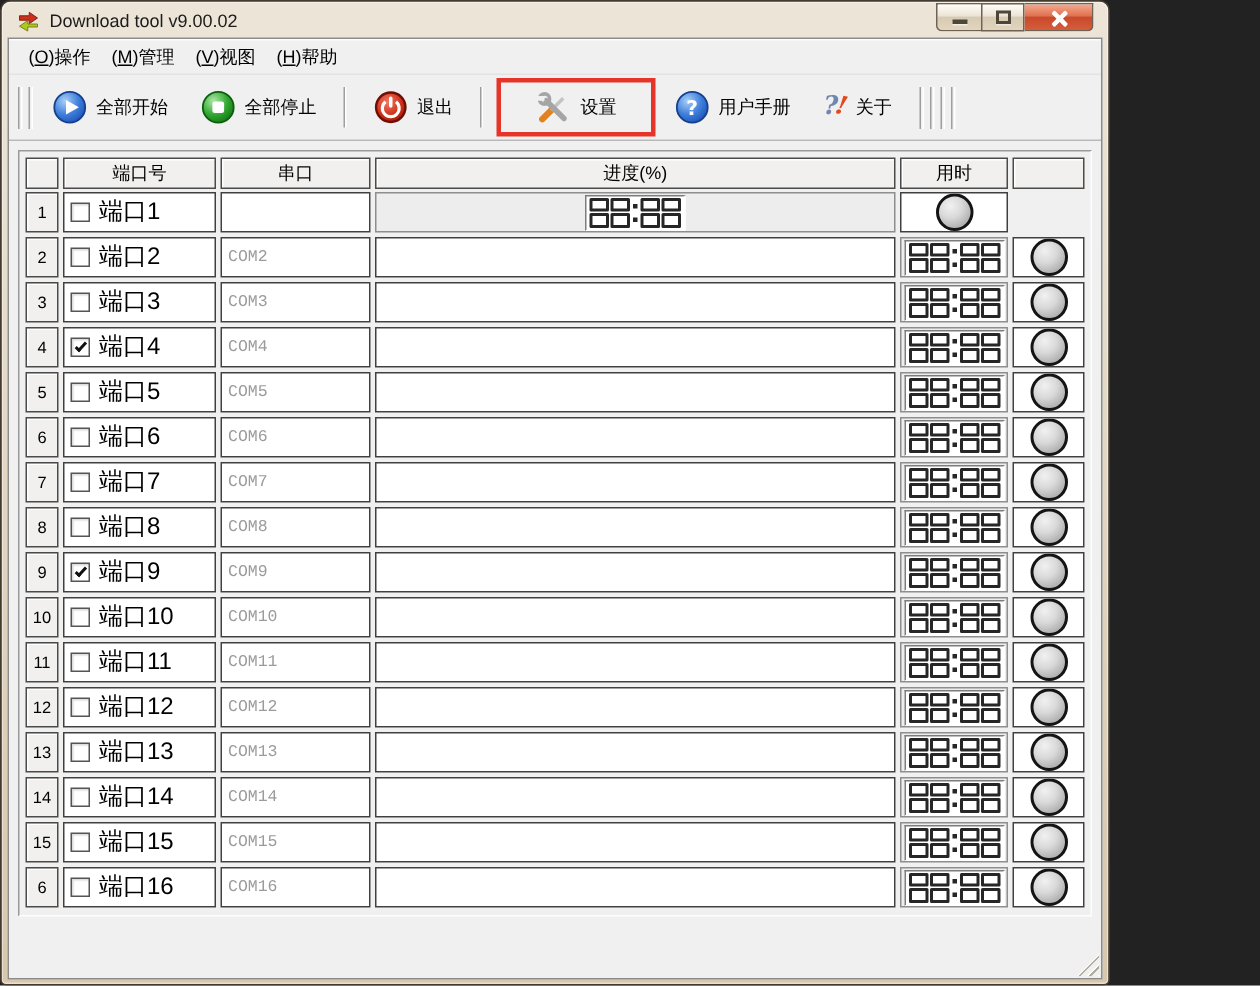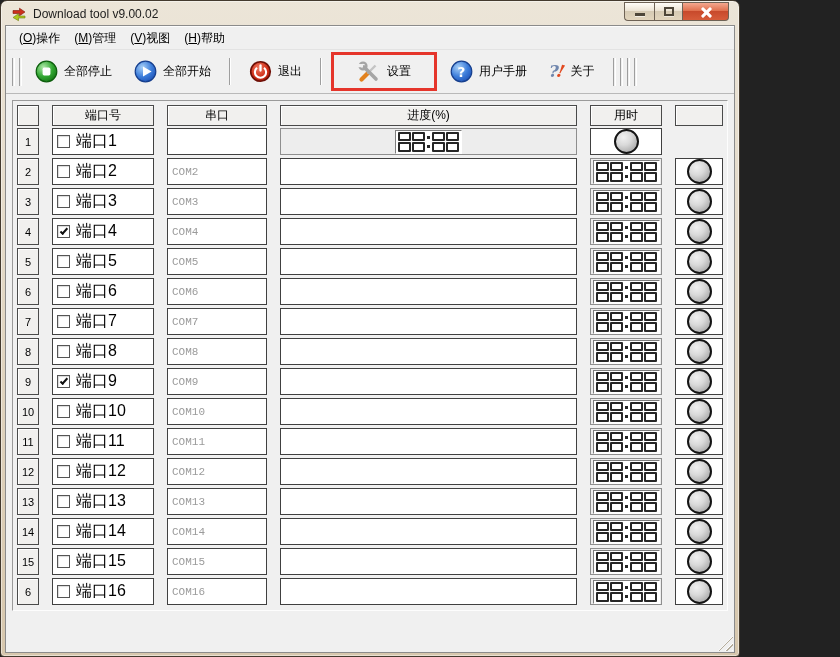--- a/index.html
+++ b/index.html
@@ -110,21 +110,21 @@
     border: 1px solid;
     border-color: #9a9a9a #fdfdfd #fdfdfd #9a9a9a;
     background: #f0f0f0;
     padding: 4px;
     height: 511px;
   }
   .ptable { width: 100%; }
   .trow, .thead {
     display: grid;
     grid-template-columns: 22px 102px 100px 1fr 72px 48px;
-    column-gap: 13px;
+    column-gap: 3px;
     margin-bottom: 3px;
   }
   .thead { height: 21px; margin-bottom: 2px; }
   .trow { height: 27px; }
   .cell { border: 1px solid #404040; }
   .hcell, .numcell {
     background: #f1f0ee;
     border: 1px solid #4a4a4a;
     box-shadow: inset 1px 1px 0 #fff;
     display: flex; align-items: center; justify-content: center;
@@ -253,35 +253,35 @@
       <div class="menu-item"><span>(</span><span class="u">H</span><span>)帮助</span></div>
     </div>
 
     <div class="toolbar">
       <div class="tgrip"></div>
       <div class="tgrip"></div>
 
       <button class="tbtn">
         <span>
           <svg width="23" height="23" viewBox="0 0 23 23">
+            <circle cx="11.5" cy="11.5" r="10.3" fill="url(#gblue)" stroke="#163f8e" stroke-width="1.2"></circle>
+            <path d="M9 6.6 L17.6 11.5 L9 16.4 Z" fill="#fff"></path>
+          </svg>
+        </span>
+        <span>全部开始</span>
+      </button>
+
+      <button class="tbtn">
+        <span>
+          <svg width="23" height="23" viewBox="0 0 23 23">
             <circle cx="11.5" cy="11.5" r="10.3" fill="url(#ggreen)" stroke="#0d5e0d" stroke-width="1.2"></circle>
             <rect x="7.6" y="7.6" width="7.8" height="7.8" rx="1.6" fill="#fff"></rect>
           </svg>
         </span>
         <span>全部停止</span>
-      </button>
-
-      <button class="tbtn">
-        <span>
-          <svg width="23" height="23" viewBox="0 0 23 23">
-            <circle cx="11.5" cy="11.5" r="10.3" fill="url(#gblue)" stroke="#163f8e" stroke-width="1.2"></circle>
-            <path d="M9 6.6 L17.6 11.5 L9 16.4 Z" fill="#fff"></path>
-          </svg>
-        </span>
-        <span>全部开始</span>
       </button>
 
       <div class="tsep"></div>
 
       <button class="tbtn">
         <span>
           <svg width="23" height="23" viewBox="0 0 23 23">
             <circle cx="11.5" cy="11.5" r="9.8" fill="url(#gred)" stroke="#6d0f06" stroke-width="1.6"></circle>
             <path d="M11.5 5.4 V10.6" stroke="#fff" stroke-width="2.3" stroke-linecap="round"></path>
             <path d="M8 7.8 a5.6 5.6 0 1 0 7 0" fill="none" stroke="#fff" stroke-width="2.1"></path>

